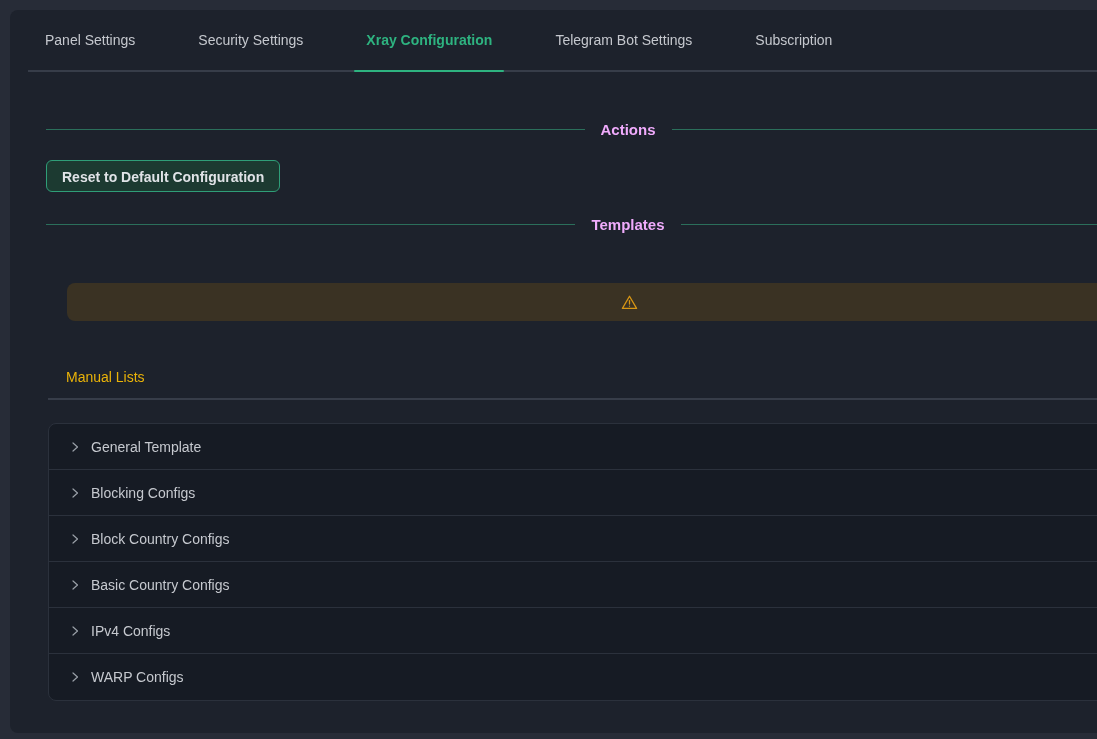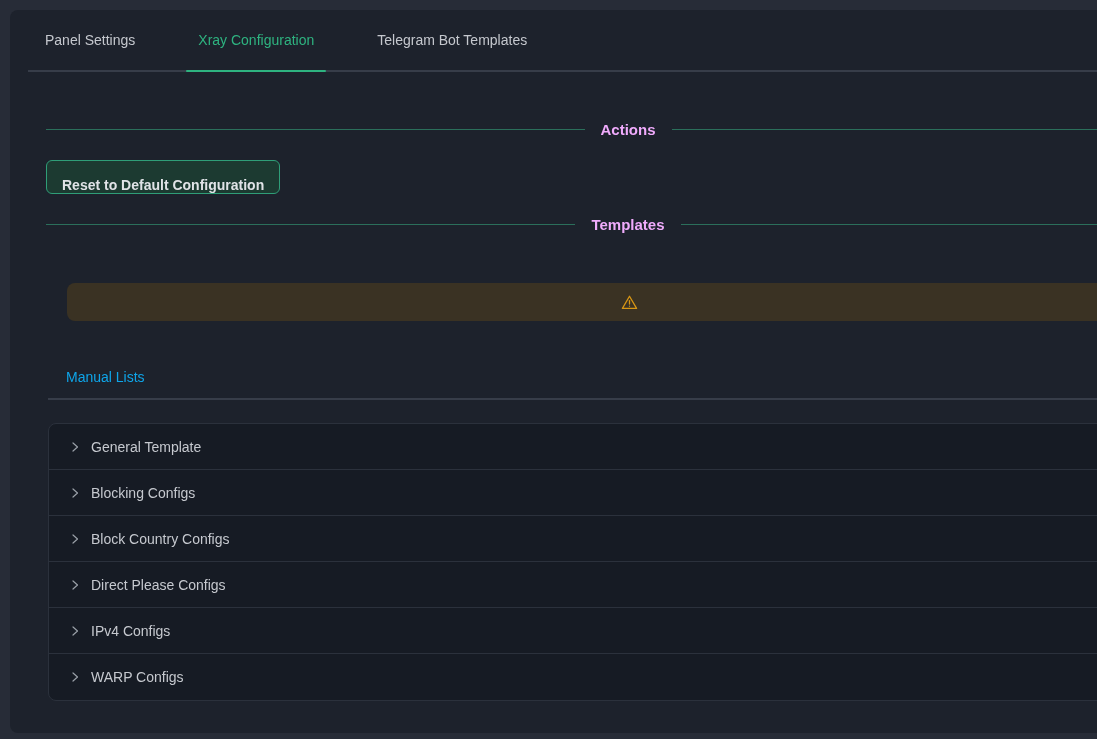--- a/index.html
+++ b/index.html
@@ -22,40 +22,40 @@
   
   .main-tabs {
     position: absolute; left: 18px; top: 0; right: 0; height: 62px;
     border-bottom: 2px solid #373d49;
     display: flex; gap: 39px; padding-left: 5px;
   }
   .tab {
     position: relative; padding: 0 12px; line-height: 60px;
     font-size: 14px; color: #c5c8ce; cursor: pointer; white-space: nowrap;
   }
-  .tab.active { color: #2eb380; font-weight: 400; }
+  .tab.active { color: #2eb380; font-weight: 700; }
   .tab.active::after {
     content: ""; position: absolute; left: 0; right: 0; bottom: -2px;
     height: 2px; background: #2eb380; border-radius: 2px;
   }
 
   
   .divider {
     position: absolute; left: 36px; width: 1164px; height: 48px;
     display: flex; align-items: center; gap: 16px;
   }
   .divider.actions { top: 95px; }
   .divider.templates { top: 190px; }
   .div-line { flex: 1; height: 1px; background: #2b6f5b; }
   .div-title { font-weight: 700; font-size: 15px; color: #f0abfc; white-space: nowrap; }
 
   
   .reset-btn {
     position: absolute; left: 36px; top: 150px; height: 32px;
-    padding: 16px 15px;
+    padding: 8px 15px;
     background: #1c3a31; border: 1px solid #2f9e78; border-radius: 6px;
     color: #e0e3e7; font-size: 14px; font-weight: 600;
     font-family: "Liberation Sans", sans-serif;
     cursor: pointer;
   }
 
   
   .warning-banner {
     position: absolute; left: 57px; top: 273px; width: 1124px; height: 38px;
     background: #3a3223; border-radius: 8px;
@@ -65,21 +65,21 @@
   .warning-banner svg { flex: 0 0 auto; }
 
   
   .sub-tabs {
     position: absolute; left: 38px; top: 346px; right: 0; height: 44px;
     border-bottom: 2px solid #373d49;
     display: flex; gap: 26px; padding-left: 6px;
   }
   .stab {
     position: relative; padding: 0 12px; line-height: 42px;
-    font-size: 14px; color: #0ea5e9; cursor: pointer; white-space: nowrap;
+    font-size: 14px; color: #eab308; cursor: pointer; white-space: nowrap;
   }
   .stab.active { color: #2eb380; font-weight: 600; }
   .stab.active::after {
     content: ""; position: absolute; left: 0; right: 0; bottom: -2px;
     height: 2px; background: #2eb380; border-radius: 2px;
   }
 
   
   .collapse {
     position: absolute; left: 38px; top: 413px; width: 1200px;
@@ -97,22 +97,24 @@
   .chev { display: flex; align-items: center; color: #9aa0a8; }
 </style>
 </head>
 <body>
 
 <div class="page">
   <div class="card">
 
     <div class="main-tabs">
       <div class="tab">Panel Settings</div>
+      <div class="tab">Security Settings</div>
       <div class="tab active">Xray Configuration</div>
-      <div class="tab">Telegram Bot Templates</div>
+      <div class="tab">Telegram Bot Settings</div>
+      <div class="tab">Subscription</div>
     </div>
 
     <div class="divider actions">
       <span class="div-line"></span>
       <span class="div-title">Actions</span>
       <span class="div-line"></span>
     </div>
 
     <button class="reset-btn">Reset to Default Configuration</button>
 
@@ -158,21 +160,21 @@
             </svg>
         </span>
         <span>Block Country Configs</span>
       </div>
       <div class="crow">
         <span class="chev">
           <svg width="12" height="12" viewBox="0 0 24 24" fill="none" stroke="currentColor" stroke-width="2.4" stroke-linecap="round" stroke-linejoin="round">
               <path d="M8 4 L17 12 L8 20"></path>
             </svg>
         </span>
-        <span>Direct Please Configs</span>
+        <span>Basic Country Configs</span>
       </div>
       <div class="crow">
         <span class="chev">
           <svg width="12" height="12" viewBox="0 0 24 24" fill="none" stroke="currentColor" stroke-width="2.4" stroke-linecap="round" stroke-linejoin="round">
               <path d="M8 4 L17 12 L8 20"></path>
             </svg>
         </span>
         <span>IPv4 Configs</span>
       </div>
       <div class="crow">

